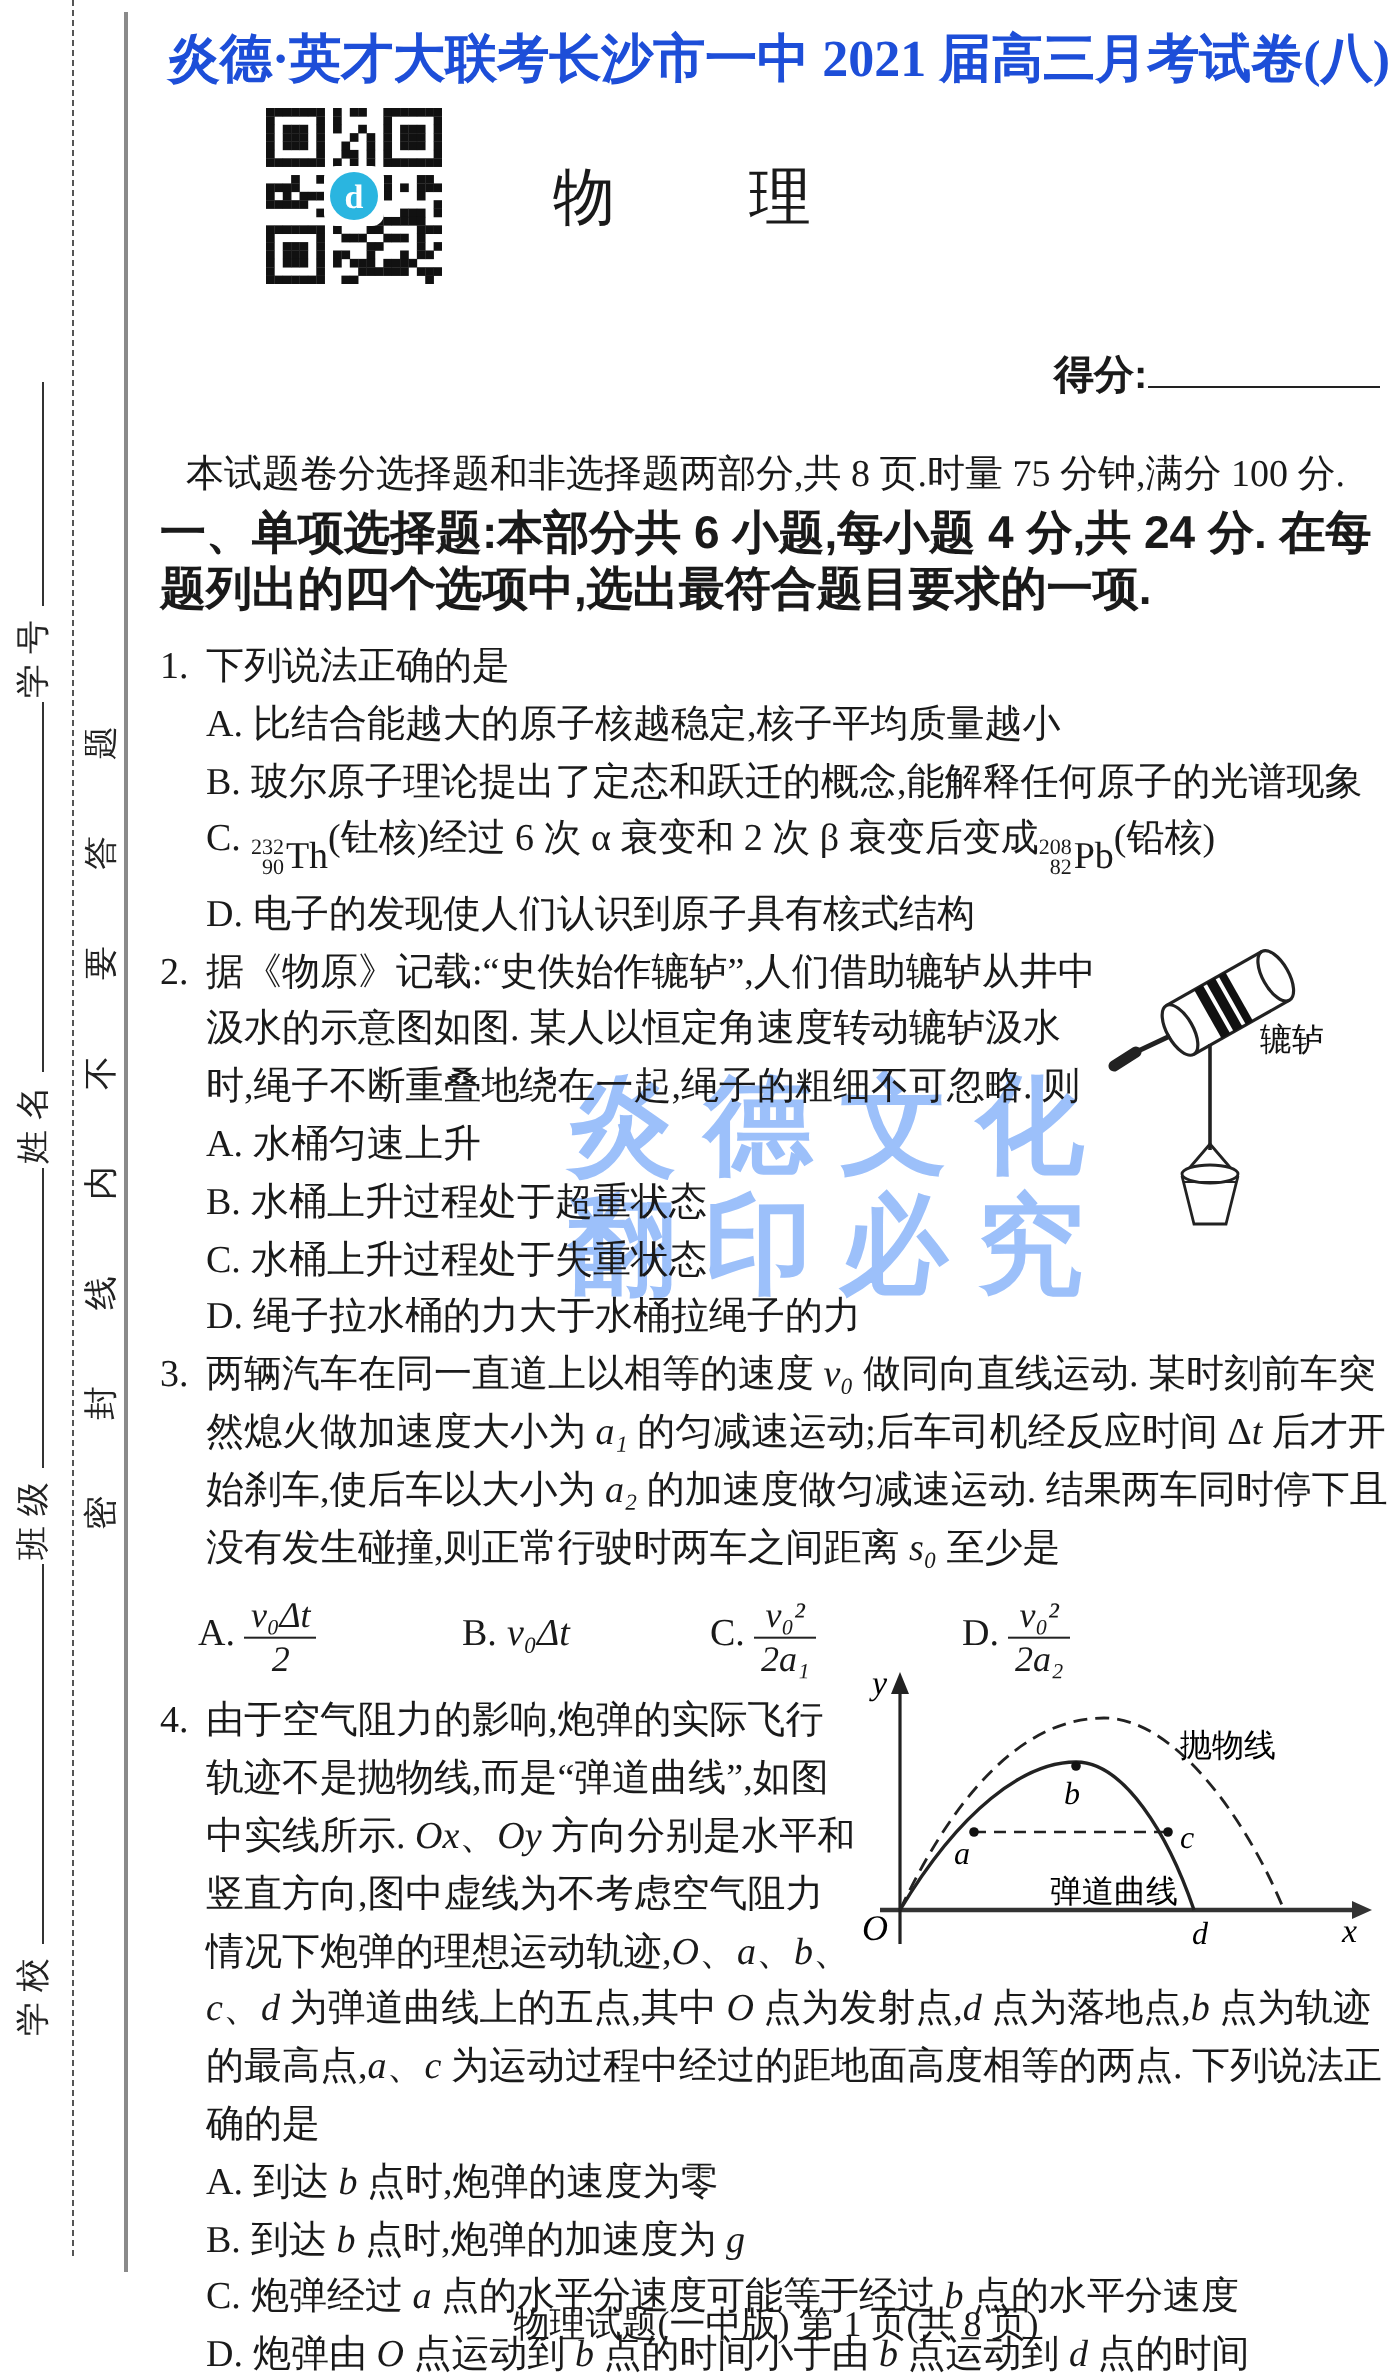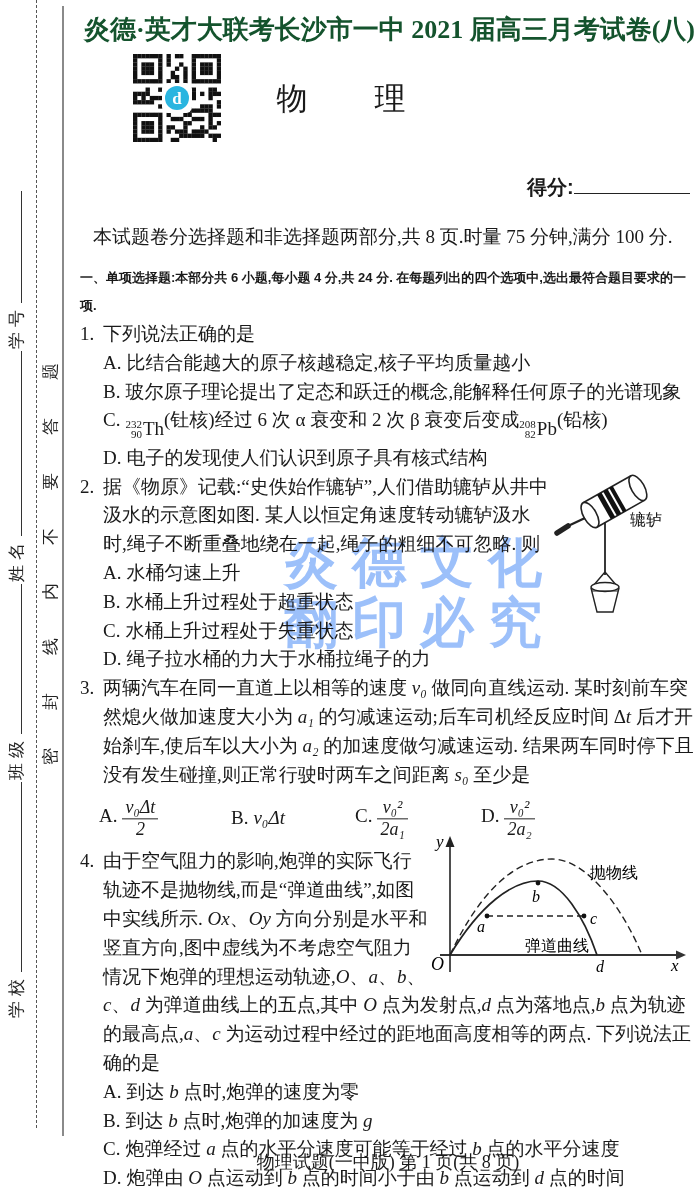--- a/index.html
+++ b/index.html
@@ -24,35 +24,35 @@
   }
   
   .watermark{
     position:absolute;left:255px;top:533px;width:330px;text-align:center;z-index:0;
     font-size:54px;line-height:60px;font-weight:bold;letter-spacing:14px;
     color:#3b82f6;opacity:.5;
   }
   
   .paper-title{
     position:absolute;left:84px;top:12px;width:612px;z-index:2;
-    font-size:26px;font-weight:bold;color:#14532d;white-space:nowrap;
+    font-size:26px;font-weight:bold;color:#1d4ed8;white-space:nowrap;
   }
   .qr{position:absolute;left:133px;top:54px;z-index:2;}
   .subject{
     position:absolute;left:0;right:0;top:78px;text-align:center;z-index:2;
     font-size:31px;font-weight:normal;letter-spacing:18px;
     font-family:"Liberation Sans","DejaVu Sans",sans-serif;
   }
   .score{position:absolute;left:515px;top:174px;z-index:2;font-size:20px;margin-left:12px;}
   .score-label{font-weight:bold;font-family:"Liberation Sans","DejaVu Sans",sans-serif;}
   .score-line{display:inline-block;width:116px;height:18px;border-bottom:1.5px solid #222;}
   .intro{position:absolute;left:80px;top:224px;width:616px;z-index:2;font-size:19px;text-indent:13px;}
   .sec-heading{
-    position:absolute;left:80px;top:264px;width:616px;z-index:2;
-    font-size:13px;line-height:28px;font-weight:bold;
+    position:absolute;left:80px;top:252px;width:616px;z-index:2;
+    font-size:23px;line-height:28px;font-weight:bold;
     font-family:"Liberation Sans","DejaVu Sans",sans-serif;
   }
   
   .questions{position:absolute;left:80px;top:320px;width:616px;z-index:2;font-size:19px;line-height:28.8px;}
   .q{position:relative;padding-left:23px;}
   .qnum{position:absolute;left:0;top:0;}
   .opt{clear:none;}
   .optlabel{margin-right:5px;}
   .figwrap{float:right;position:relative;}
   .figwrap2{width:142px;height:198px;margin-left:6px;}

